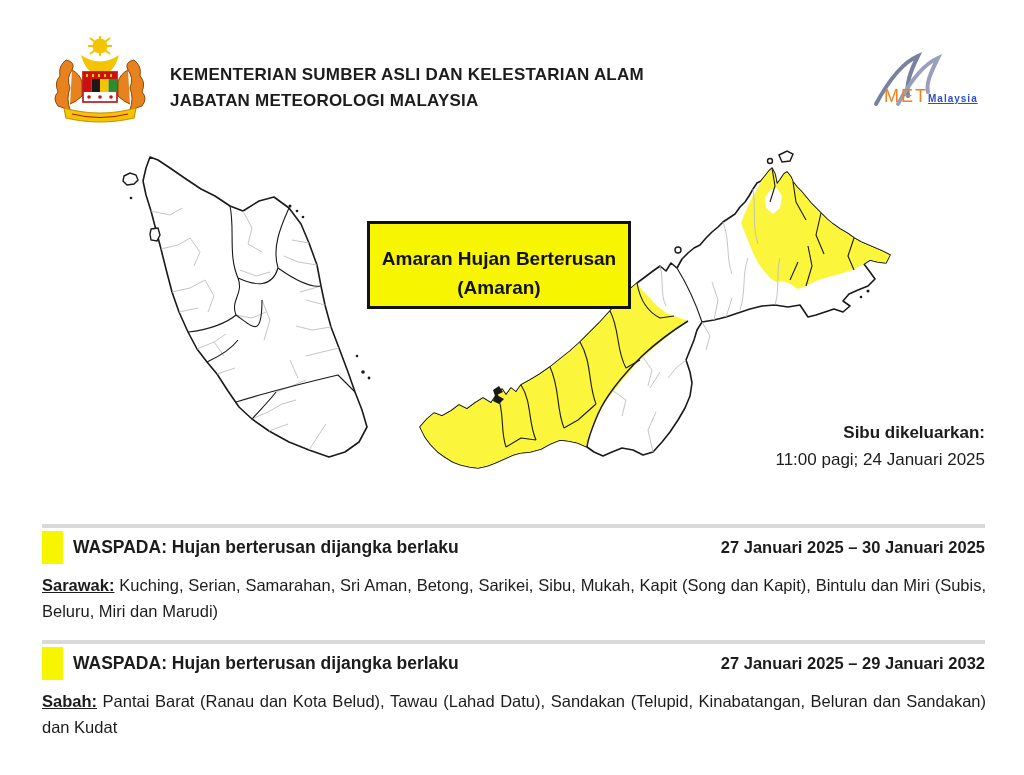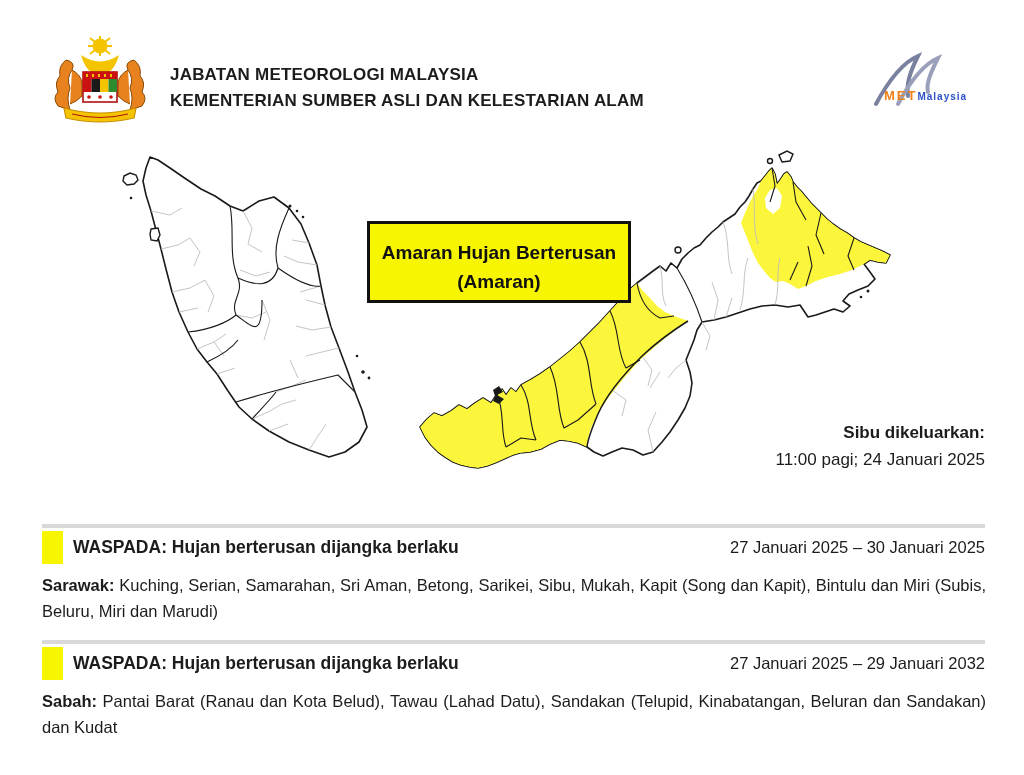--- a/index.html
+++ b/index.html
@@ -5,46 +5,46 @@
   html,body{margin:0;padding:0;background:#fff;}
   #canvas{
     position:relative;width:1024px;height:775px;background:#fff;overflow:hidden;
     font-family:"Liberation Sans","DejaVu Sans",sans-serif;color:var(--text,#1c1c1c);
   }
   
   .crest{position:absolute;left:48px;top:34px;width:104px;height:96px;}
   .agency-title{position:absolute;left:170px;top:62px;line-height:26px;font-size:17px;font-weight:bold;letter-spacing:.2px;}
   .met-logo{position:absolute;left:868px;top:48px;width:130px;height:72px;}
   .met-logo .words{position:absolute;left:16px;top:38px;white-space:nowrap;}
-  .met-word{font-size:13px;font-weight:bold;color:var(--met-orange,#F08019);letter-spacing:2px;}
-  .malaysia-word{font-size:10px;font-weight:bold;color:var(--met-blue,#2B50C8);letter-spacing:1px;}
+  .met-word{font-size:18px;font-weight:normal;color:var(--met-orange,#F08019);letter-spacing:2px;}
+  .malaysia-word{font-size:10px;font-weight:bold;color:var(--met-blue,#2B50C8);letter-spacing:1px;text-decoration:underline;}
   
   .map-wrap{position:absolute;left:0;top:138px;width:1024px;height:365px;}
   .land{fill:#ffffff;stroke:#1a1a1a;stroke-width:1.6;stroke-linejoin:round;}
   .map-yellow{fill:var(--map-highlight,#FBF63C);stroke:none;}
   .blk{fill:none;stroke:#1a1a1a;stroke-width:1.1;stroke-linejoin:round;}
   .blk2{fill:none;stroke:#1a1a1a;stroke-width:1.5;stroke-linejoin:round;}
   .gry{fill:none;stroke:#bdbdbd;stroke-width:.9;stroke-linejoin:round;}
   .isl{fill:#fff;stroke:#1a1a1a;stroke-width:1.4;}
   .dot{fill:#1a1a1a;}
   .banner{
     position:absolute;left:367px;top:221px;width:258px;height:62px;
     background:var(--warning-yellow,#F8F500);border:3px solid #111;
-    font-size:19px;font-weight:bold;text-align:center;line-height:29px;padding-top:14px;color:#111;
+    font-size:19px;font-weight:bold;text-align:center;line-height:29px;padding-top:20px;color:#111;
   }
   .issued{position:absolute;right:39px;top:419px;text-align:right;font-size:17px;line-height:27px;}
   .issued .lbl{font-weight:bold;}
   
   .divider{position:absolute;left:42px;width:943px;height:4px;background:var(--separator,#D9D9D9);}
   .warn-row{position:absolute;left:42px;width:943px;height:33px;}
   .swatch{position:absolute;left:0;top:0;width:21px;height:33px;background:var(--warning-yellow,#F8F500);}
   .warn-title{position:absolute;left:31px;top:0;font-size:17.5px;font-weight:bold;line-height:33px;white-space:nowrap;}
-  .warn-period{position:absolute;right:0;top:0;font-size:16.5px;font-weight:normal;line-height:33px;white-space:nowrap;}
+  .warn-period{position:absolute;right:0;top:0;font-size:16.5px;font-weight:bold;line-height:33px;white-space:nowrap;}
   .warn-para{position:absolute;left:42px;width:944px;font-size:16.5px;line-height:26px;text-align:justify;}
-  .warn-para .region{font-weight:bold;}
+  .warn-para .region{font-weight:bold;text-decoration:underline;}
 </style>
 </head>
 <body>
 
 <div id="canvas">
 
   <div class="crest">
     <svg viewBox="0 0 104 96" width="104" height="96">
 
       <g stroke="#F5C400" stroke-width="2">
@@ -80,22 +80,22 @@
           <circle cx="52" cy="63" r="1.8"></circle>
           <circle cx="63" cy="63" r="1.8"></circle>
         </g>
 
       <path d="M16,74 Q52,84 88,74 L86,84 Q52,92 18,84 Z" fill="#F5C400" stroke="#C89000" stroke-width="1.2"></path>
       <path d="M24,80 Q52,87 80,80" fill="none" stroke="#B01010" stroke-width="1"></path>
     </svg>
   </div>
 
   <div class="agency-title">
+    <div>KEMENTERIAN SUMBER ASLI DAN KELESTARIAN ALAM</div>
     <div>JABATAN METEOROLOGI MALAYSIA</div>
-    <div>KEMENTERIAN SUMBER ASLI DAN KELESTARIAN ALAM</div>
   </div>
 
   <div class="met-logo">
     <svg viewBox="0 0 130 72" width="130" height="72">
       <path d="M8,56 C22,30 36,14 50,8 C42,24 38,36 40,48" fill="none" stroke="#79819F" stroke-width="4" stroke-linecap="round"></path>
       <path d="M30,56 C44,30 56,16 70,10 C62,26 58,36 60,44" fill="none" stroke="#9AA0BB" stroke-width="4" stroke-linecap="round"></path>
     </svg>
     <div class="words">
       <span class="met-word">MET</span><span class="malaysia-word">Malaysia</span>
     </div>

